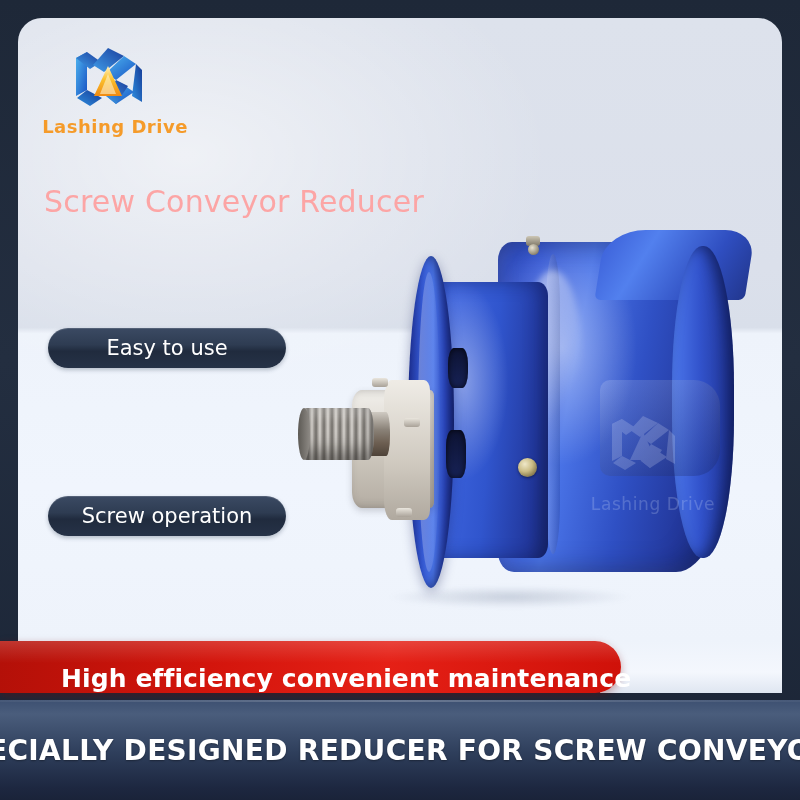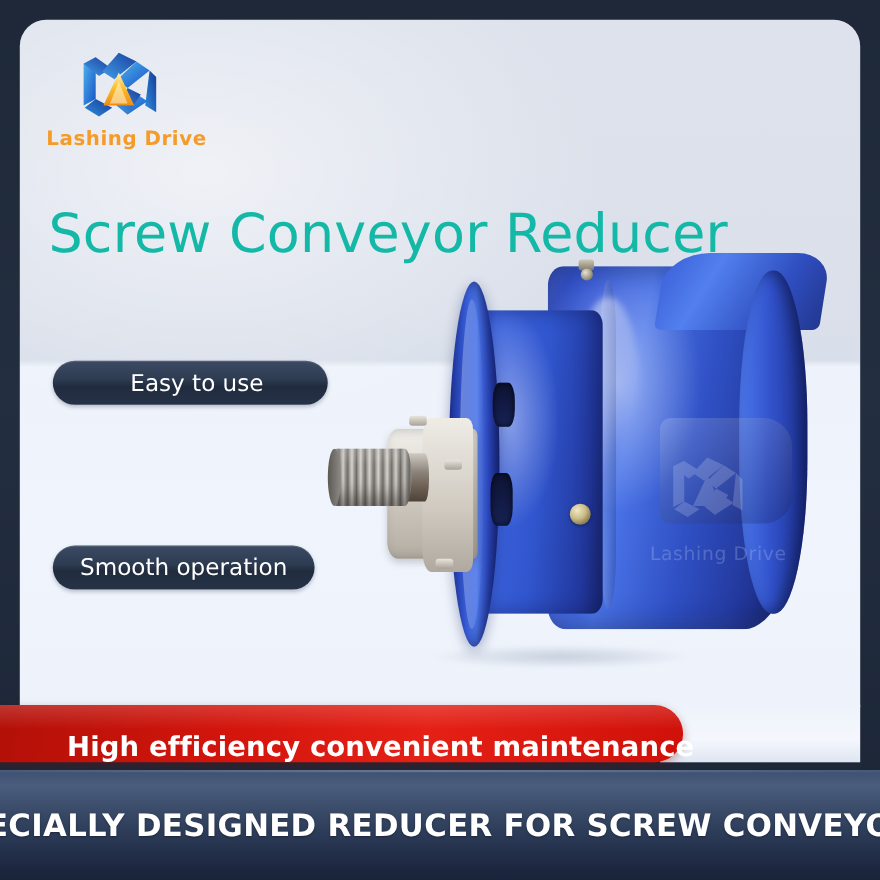--- a/index.html
+++ b/index.html
@@ -85,23 +85,23 @@
     width: 68px;
     height: 68px;
   }
 
   
   .headline {
     position: absolute;
     left: 44px;
     top: 184px;
     font-family: "DejaVu Sans", sans-serif;
-    font-size: 49px;
+    font-size: 30px;
     font-weight: 400;
-    color: #14b8a6;
+    color: #fca5a5;
     letter-spacing: 0.2px;
     white-space: nowrap;
   }
 
   
   .pill {
     position: absolute;
     left: 48px;
     height: 40px;
     border-radius: 20px;
@@ -109,21 +109,21 @@
     box-shadow: 0 2px 4px rgba(40,55,80,0.30), inset 0 1px 0 rgba(255,255,255,0.13);
     display: flex;
     align-items: center;
     justify-content: center;
     color: #ffffff;
     font-family: "DejaVu Sans", sans-serif;
     font-size: 21px;
     font-weight: 400;
     white-space: nowrap;
   }
-  .pill-1 { top: 328px; width: 238px; padding-left: 12px; }
+  .pill-1 { top: 328px; width: 238px; }
   .pill-2 { top: 412px; width: 238px; }
   .pill-3 { top: 496px; width: 238px; }
 
   
   .product {
     position: absolute;
     left: 300px;
     top: 230px;
     width: 482px;
     height: 395px;
@@ -422,21 +422,21 @@
     <div class="logo-word">Lashing  Drive</div>
   </div>
 
 
   <div class="headline">Screw Conveyor Reducer</div>
 
   <div class="pill pill-1">
     <span>Easy to use</span>
   </div>
   <div class="pill pill-3">
-    <span>Smooth operation</span>
+    <span>Screw operation</span>
   </div>
 
   <div class="product">
     <div class="p-part prod-shadow"></div>
 
     <div class="p-part bell"></div>
     <div class="p-part bell-top"></div>
     <div class="p-part bell-rim"></div>
     <div class="p-part bell-band"></div>
     <div class="p-part bell-ridge"></div>

